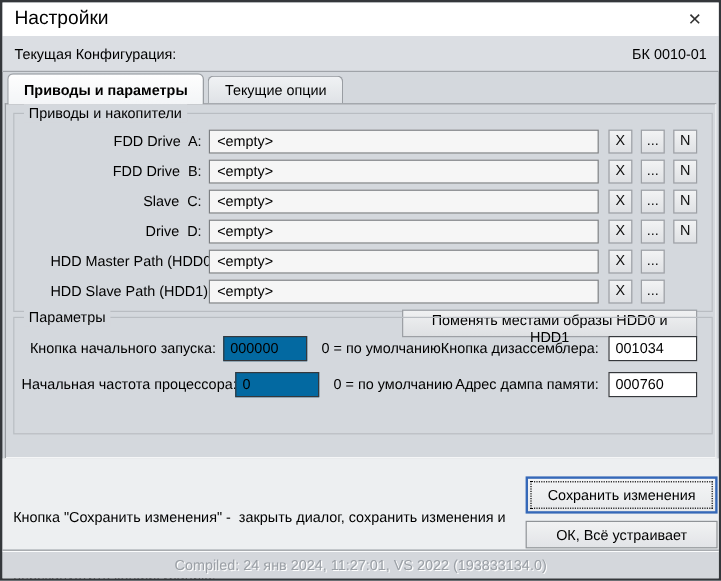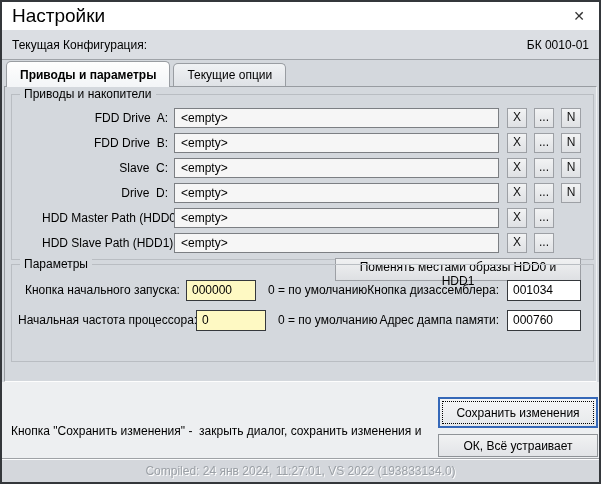--- a/index.html
+++ b/index.html
@@ -5,21 +5,21 @@
   html,body{margin:0;padding:0;background:#9aa0a6;}
   *{box-sizing:border-box;}
   .dialog{
     position:relative;width:601px;height:484px;
     border:2px solid #34373b;background:#d4d8dd;
     font-family:"Liberation Sans","DejaVu Sans",sans-serif;
     font-size:12px;color:#000;overflow:hidden;
   }
   
   .titlebar{position:absolute;left:0;top:0;width:597px;height:28px;background:#ffffff;
-    display:flex;align-items:center;padding-left:10px;font-size:19px;}
+    display:flex;align-items:center;padding-left:10px;font-size:16px;}
   .closebtn{position:absolute;right:4px;top:1px;width:32px;height:26px;display:flex;
     align-items:center;justify-content:center;font-size:14px;color:#333;cursor:pointer;}
   
   .band{position:absolute;left:0;top:28px;width:597px;height:30px;background:#dbdee3;
     border-bottom:1px solid #9fa3a8;display:flex;align-items:center;padding:0 10px;}
   .band .spacer{flex:1;}
   
   .tabstrip{position:absolute;left:4px;top:58px;height:26px;display:flex;align-items:flex-end;
     gap:3px;z-index:2;}
   .tab{height:23px;padding:0 13px;display:flex;align-items:center;justify-content:center;
@@ -45,21 +45,21 @@
     text-align:center;line-height:17px;cursor:pointer;padding:0;color:#111;}
   .sbtn.first{margin-left:8px;}
   .sbtn.ghost{visibility:hidden;}
   .swaprow{display:flex;margin-top:5px;}
   .swapbtn{margin-left:auto;width:246px;height:23px;border:1px solid #9da0a5;
     background:linear-gradient(#f0f1f2,#dee0e3);font:12px "Liberation Sans",sans-serif;cursor:pointer;}
   
   .prows{position:absolute;left:0;top:14px;right:0;padding:0 12px 0 6px;}
   .prow{display:flex;align-items:center;height:22px;margin-bottom:8px;}
   .plabel{width:172px;text-align:right;margin-right:6px;white-space:pre;}
-  .pinput{width:70px;height:21px;border:1px solid #35383c;background:#fef9c3;padding:0 5px;
+  .pinput{width:70px;height:21px;border:1px solid #35383c;background:#0369a1;padding:0 5px;
     font:12px "Liberation Sans","DejaVu Sans",sans-serif;}
   .phint{margin-left:12px;white-space:pre;}
   .plabel2{flex:1;text-align:right;margin-right:8px;white-space:pre;}
   .pinput2{width:74px;height:21px;border:1px solid #35383c;background:#fff;padding:0 5px;
     font:12px "Liberation Sans","DejaVu Sans",sans-serif;}
   
   .footer{position:absolute;left:0;top:380px;width:597px;height:76px;background:#edeff1;}
   .note{position:absolute;left:9px;top:9px;width:424px;line-height:16px;white-space:pre;}
   .savebtn{position:absolute;left:436px;top:15px;width:160px;height:31px;
     border:2px solid #3568b8;background:linear-gradient(#f4f5f6,#e7e9eb);

